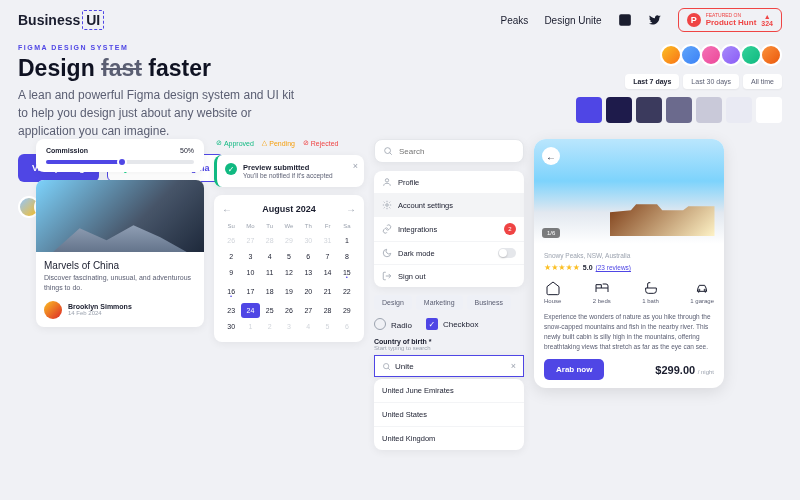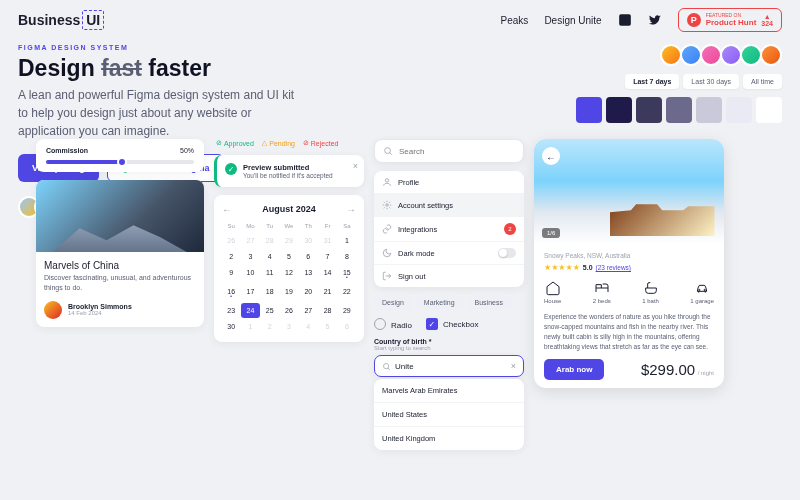--- a/index.html
+++ b/index.html
@@ -94,21 +94,21 @@
 .search-card{display:flex;align-items:center;gap:6px;padding:6px 8px;border:1px solid #e5e7eb}
 .search-icon{color:#9ca3af;width:10px;height:10px}
 .search-input{border:none;outline:none;font-size:8px;flex:1;color:#9ca3af}
 .tags{display:flex;gap:4px}
 .tag{background:#eef0f6;padding:4px 8px;border-radius:4px;font-size:7px;color:#5a5e72}
 .controls{display:flex;gap:14px;align-items:center;font-size:8px}
 .radio{width:12px;height:12px;border:1.5px solid #9ca3af;border-radius:50%}
 .checkbox{width:12px;height:12px;background:#4f46e5;border-radius:2px;color:#fff;display:flex;align-items:center;justify-content:center;font-size:8px}
 .field-label{font-size:7px;font-weight:600}
 .field-hint{font-size:6px;color:#9ca3af;margin-bottom:4px}
-.field-input{border:1.5px solid #4f46e5;border-radius:7px;padding:5px 6px;display:flex;justify-content:space-between;align-items:center}
+.field-input{border:1.5px solid #4f46e5;border-radius:0;padding:5px 6px;display:flex;justify-content:space-between;align-items:center}
 .field-val{font-size:8px;color:#1a1d2e}
 .field-x{color:#9ca3af;cursor:pointer;font-size:9px}
 .dropdown{margin-top:2px;padding:0}
 .dd-item{padding:7px 8px;font-size:7.5px;cursor:pointer;border-bottom:1px solid #f3f4f6}
 .dd-item:last-child{border:none}
 .mobile{background:#fff;border-radius:12px;padding:0;overflow:hidden;box-shadow:0 4px 16px rgba(0,0,0,0.1)}
 .mobile-hero{height:105px;background:linear-gradient(180deg,#bae6fd 0%,#7dd3fc 40%,#e2e8f0 70%,#fff 100%);position:relative}
 .mobile-hero::after{content:'';position:absolute;bottom:8px;left:40%;width:55%;height:40px;background:linear-gradient(135deg,#78350f,#fef3c7);clip-path:polygon(0 100%,0 40%,20% 35%,25% 20%,45% 20%,50% 35%,70% 35%,75% 25%,100% 25%,100% 100%)}
 .mobile-back{position:absolute;top:8px;left:8px;width:18px;height:18px;background:#fff;border-radius:50%;display:flex;align-items:center;justify-content:center;font-size:10px;cursor:pointer}
 .mobile-counter{position:absolute;bottom:6px;left:8px;background:rgba(0,0,0,0.5);color:#fff;padding:2px 5px;border-radius:3px;font-size:6px}
@@ -118,21 +118,21 @@
 .mobile-rating{display:flex;align-items:center;gap:3px;font-size:7px;margin-bottom:8px}
 .mobile-rating .stars{font-size:8px}
 .mobile-rating .score{font-weight:700}
 .mobile-rating .rev{color:#4f46e5;text-decoration:underline;font-size:6.5px}
 .amenities{display:flex;justify-content:space-between;margin-bottom:8px}
 .amenity{display:flex;flex-direction:column;align-items:center;gap:2px;font-size:6px;color:#5a5e72}
 .amenity svg{width:16px;height:16px;color:#1a1d2e}
 .mobile-desc{font-size:6.5px;color:#5a5e72;line-height:1.5;margin-bottom:8px}
 .mobile-footer{display:flex;justify-content:space-between;align-items:center}
 .book-btn{background:#4f46e5;color:#fff;padding:6px 12px;border-radius:5px;font-size:8px;font-weight:600}
-.price{font-weight:400;font-size:15px}
+.price{font-weight:700;font-size:11px}
 .price-unit{font-size:6px;color:#9ca3af;font-weight:400}
 </style>
 </head>
 <body>
 
 <div class="nav">
   <div class="logo"><span>Business</span><span class="ui">UI</span></div>
   <div class="nav-spacer"></div>
   <span class="nav-link">Peaks</span>
   <span class="nav-link">Design Unite</span>
@@ -384,21 +384,21 @@
           <div class="field-hint">Start typing to search</div>
           <div class="card field-input" style="padding:5px 7px">
             <svg width="9" height="9" viewBox="0 0 24 24" fill="none" stroke="#9ca3af" stroke-width="2">
                 <circle cx="11" cy="11" r="7"></circle>
                 <path d="M21 21l-5-5"></path>
               </svg>
             <span class="field-val" style="flex:1;margin-left:4px">Unite</span>
             <span class="field-x">×</span>
           </div>
           <div class="card dropdown">
-            <div class="dd-item">Marvels Arab Emirates</div>
+            <div class="dd-item">United June Emirates</div>
             <div class="dd-item">United States</div>
             <div class="dd-item">United Kingdom</div>
           </div>
         </div>
       </div>
 
       <div class="col">
         <div class="mobile">
           <div class="mobile-hero">
             <div class="mobile-back">←</div>

